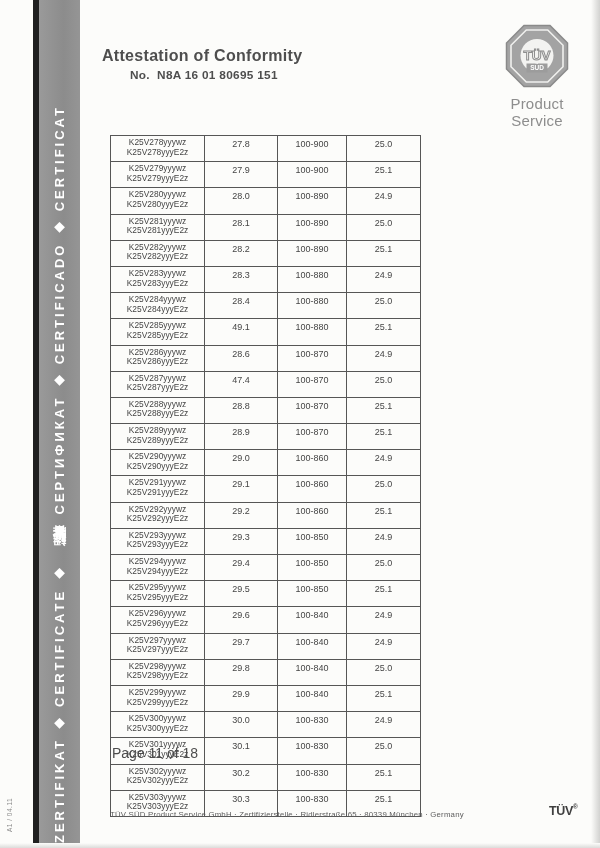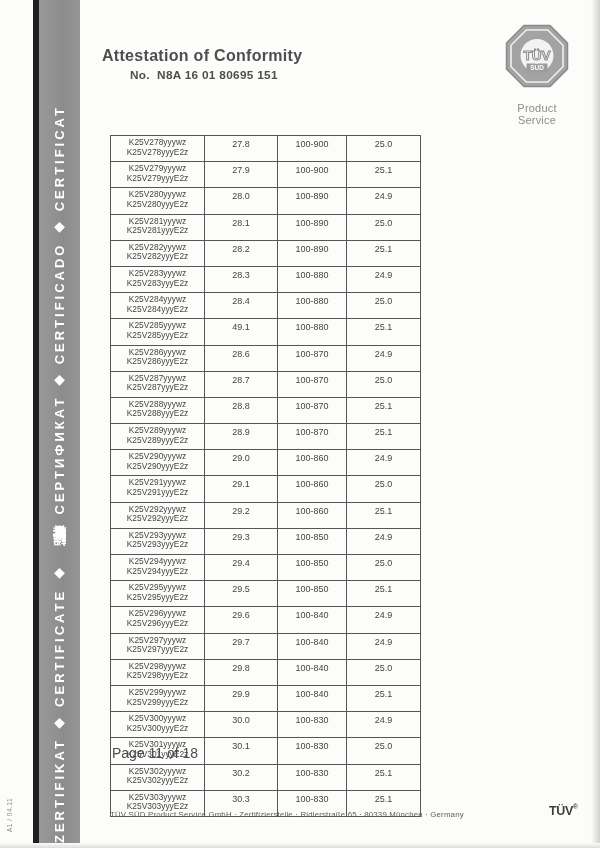--- a/index.html
+++ b/index.html
@@ -28,21 +28,21 @@
     writing-mode:vertical-rl;transform:rotate(180deg);
     font-weight:bold;font-size:13px;letter-spacing:3px;line-height:41px;
     color:#ffffff;white-space:nowrap;padding-top:5px;box-sizing:border-box;
   }
   
   .header{position:absolute;left:102px;top:47px;}
   .header .t1{font-size:16px;font-weight:bold;color:#4e4e4e;letter-spacing:.3px;}
   .header .t2{font-size:11.8px;font-weight:bold;color:#4e4e4e;letter-spacing:.3px;margin-top:3px;white-space:pre;padding-left:28px;}
   
   .logo-wrap{position:absolute;left:503px;top:24px;width:68px;text-align:center;}
-  .logo-caption{margin-top:10px;font-size:11px;color:#8d8d8d;letter-spacing:.2px;}
+  .logo-caption{margin-top:3px;font-size:15px;color:#8d8d8d;letter-spacing:.2px;}
   
   .tbl{
     position:absolute;left:110px;top:135px;width:310px;
     border-collapse:collapse;table-layout:fixed;
   }
   .tbl td{
     border:1px solid #565656;vertical-align:top;height:22.2px;
     font-size:9px;color:#454545;text-align:center;padding:2px 1px 0 1px;
     overflow:hidden;
   }
@@ -173,21 +173,21 @@
           </td>
           <td class="c2">28.6</td>
           <td class="c3">100-870</td>
           <td class="c4">24.9</td>
         </tr>
         <tr>
           <td class="c1">
             <div>K25V287yyywz</div>
             <div>K25V287yyyE2z</div>
           </td>
-          <td class="c2">28.7</td>
+          <td class="c2">47.4</td>
           <td class="c3">100-870</td>
           <td class="c4">25.0</td>
         </tr>
         <tr>
           <td class="c1">
             <div>K25V288yyywz</div>
             <div>K25V288yyyE2z</div>
           </td>
           <td class="c2">28.8</td>
           <td class="c3">100-870</td>

